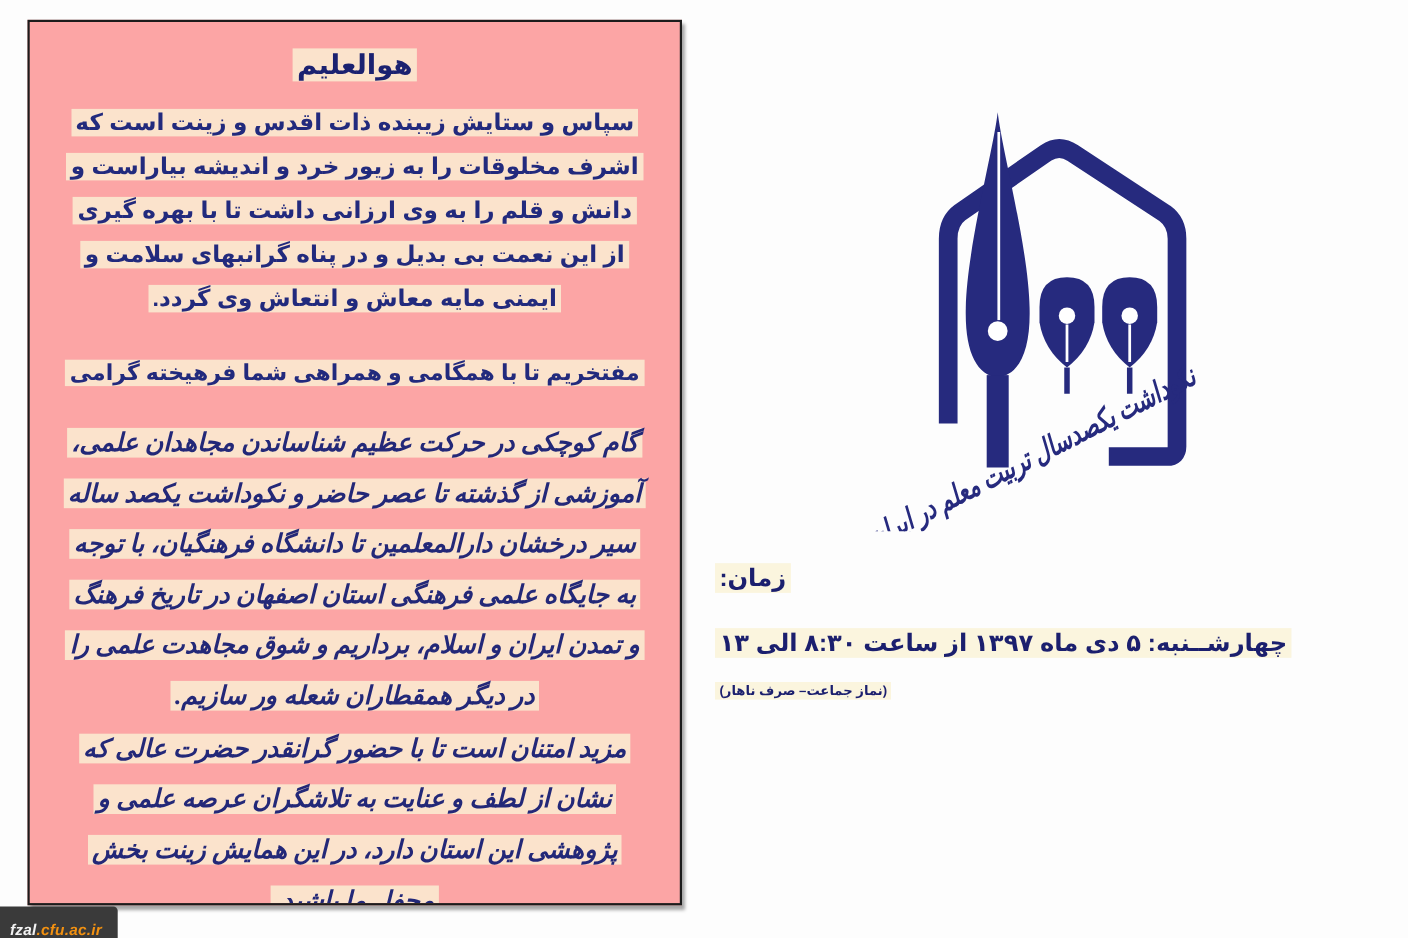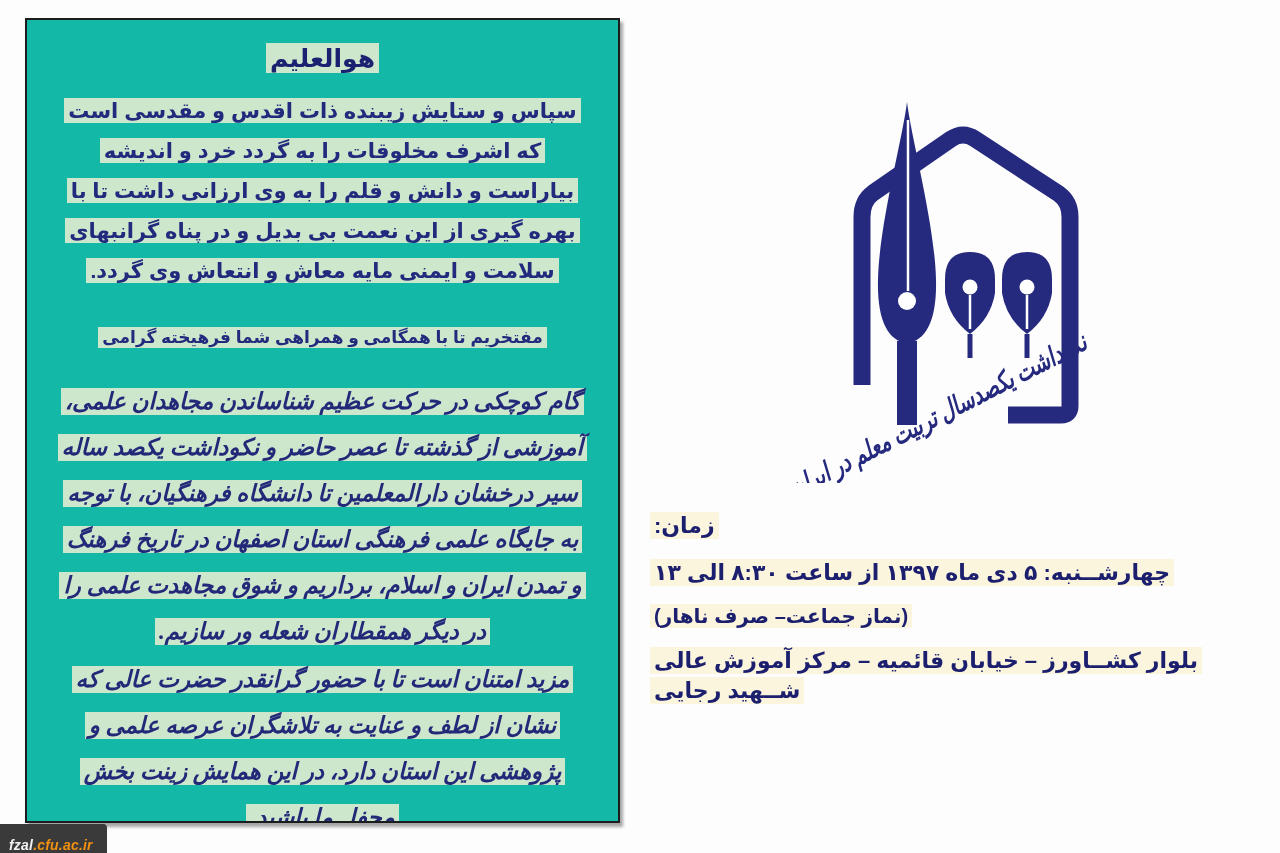--- a/index.html
+++ b/index.html
@@ -4,38 +4,38 @@
 <style>
   html,body{margin:0;padding:0;}
   body{
     width:1280px;height:853px;position:relative;overflow:hidden;
     background:#fdfdfd;
     font-family:"Liberation Sans","DejaVu Sans",sans-serif;
   }
   
   .card{
     position:absolute;left:25px;top:18px;width:595px;height:805px;
-    box-sizing:border-box;border:2px solid #1c1c1c;background:#14b8a6;
+    box-sizing:border-box;border:2px solid #1c1c1c;background:#fca5a5;
     box-shadow:3px 4px 3px rgba(0,0,0,.35);
     padding:10px 30px;overflow:hidden;
     direction:rtl;text-align:center;color:#222a7d;
   }
   .hl{
     background:rgba(250,243,214,.8);
     padding:1px 4px;
     box-decoration-break:clone;-webkit-box-decoration-break:clone;
   }
   .card h1{
     margin:14px 0 0 0;font-size:25px;font-weight:bold;color:#1b2170;
   }
   .opening{
     margin:18px 0 0 0;font-size:21px;line-height:40px;font-weight:bold;
   }
   .honor{
-    margin:32px 0 0 0;font-size:17px;line-height:30px;font-weight:bold;
+    margin:32px 0 0 0;font-size:20px;line-height:30px;font-weight:bold;
   }
   .addressee{
     margin:34px 0 0 0;display:flex;direction:rtl;align-items:flex-end;
     padding:0 112px 0 6px;
   }
   .addressee .label{
     flex:0 0 auto;font-size:22px;font-weight:bold;white-space:nowrap;
   }
   .addressee .blank{
     flex:1 1 auto;border-bottom:2px dotted #c3c3c3;height:1px;
@@ -55,43 +55,43 @@
   .logo text{
     font-family:"Liberation Serif","DejaVu Serif",serif;
     font-style:italic;font-weight:bold;direction:rtl;
   }
   
   .event{
     position:absolute;left:650px;top:512px;width:617px;
     direction:rtl;text-align:left;color:#1b1f6e;font-weight:bold;
   }
   .ev-label{font-size:22px;line-height:28px;}
-  .ev-time{font-size:22px;line-height:30px;margin-top:18px;}
-  .ev-note{font-size:20px;line-height:28px;margin-top:14px;}
+  .ev-time{font-size:22px;line-height:30px;margin-top:30px;}
+  .ev-note{font-size:12px;line-height:28px;margin-top:14px;}
   .ev-label-2{margin-top:34px;}
   .ev-place{font-size:22px;line-height:30px;margin-top:16px;}
   
   .watermark{
     position:absolute;left:0;top:824px;
     background:#3a3a3a;border-radius:0 4px 4px 0;
     padding:13px 14px 4px 9px;
     font-style:italic;font-weight:bold;font-size:14px;letter-spacing:.2px;
     color:#f2f2f2;white-space:nowrap;
   }
   .watermark .orange{color:#f29111;}
 </style>
 </head>
 <body>
 
 <div class="page">
 
   <div class="card">
     <h1><span class="hl">هوالعلیم</span></h1>
 
-    <p class="opening"><span class="hl">سپاس و ستایش زیبنده ذات اقدس و مقدسی است که اشرف مخلوقات را به گردد خرد و اندیشه بیاراست و دانش و قلم را به وی ارزانی داشت تا با بهره گیری از این نعمت بی بدیل و در پناه گرانبهای سلامت و ایمنی مایه معاش و انتعاش وی گردد.</span></p>
+    <p class="opening"><span class="hl">سپاس و ستایش زیبنده ذات اقدس و زینت است که اشرف مخلوقات را به زیور خرد و اندیشه بیاراست و دانش و قلم را به وی ارزانی داشت تا با بهره گیری از این نعمت بی بدیل و در پناه گرانبهای سلامت و ایمنی مایه معاش و انتعاش وی گردد.</span></p>
 
     <p class="honor"><span class="hl">مفتخریم تا با همگامی و همراهی شما فرهیخته گرامی</span></p>
 
 
     <div class="nastaliq">
       <p><span class="hl">گام کوچکی در حرکت عظیم شناساندن مجاهدان علمی، آموزشی از گذشته تا عصر حاضر و نکوداشت یکصد ساله سیر درخشان دارالمعلمین تا دانشگاه فرهنگیان، با توجه به جایگاه علمی فرهنگی استان اصفهان در تاریخ فرهنگ و تمدن ایران و اسلام، برداریم و شوق مجاهدت علمی را در دیگر همقطاران شعله ور سازیم.</span></p>
       <p><span class="hl">مزید امتنان است تا با حضور گرانقدر حضرت عالی که نشان از لطف و عنایت به تلاشگران عرصه علمی و پژوهشی این استان دارد، در این همایش زینت بخش محفل ما باشید.</span></p>
     </div>
 
   </div>
@@ -117,20 +117,19 @@
       <line x1="257" y1="259" x2="257" y2="283" stroke="#262a7e" stroke-width="5"></line>
 
       <text transform="translate(172 348) rotate(-27)" x="0" y="0" text-anchor="middle" font-size="27" fill="#262a7e" textLength="330" lengthAdjust="spacingAndGlyphs">نکوداشت یکصدسال تربیت معلم در ایران</text>
     </svg>
   </div>
 
   <div class="event">
     <div class="ev-label"><span class="hl">زمان:</span></div>
     <div class="ev-time"><span class="hl">چهارشــنبه: ۵ دی ماه ۱۳۹۷ از ساعت ۸:۳۰ الی ۱۳</span></div>
     <div class="ev-note"><span class="hl">(نماز جماعت– صرف ناهار)</span></div>
-    <div class="ev-place"><span class="hl">بلوار کشــاورز – خیابان قائمیه – مرکز آموزش عالی شــهید رجایی</span></div>
   </div>
 
   <div class="watermark">
     <span>fzal</span><span class="orange">.cfu.ac.ir</span>
   </div>
 
 </div>
 
 </body></html>

